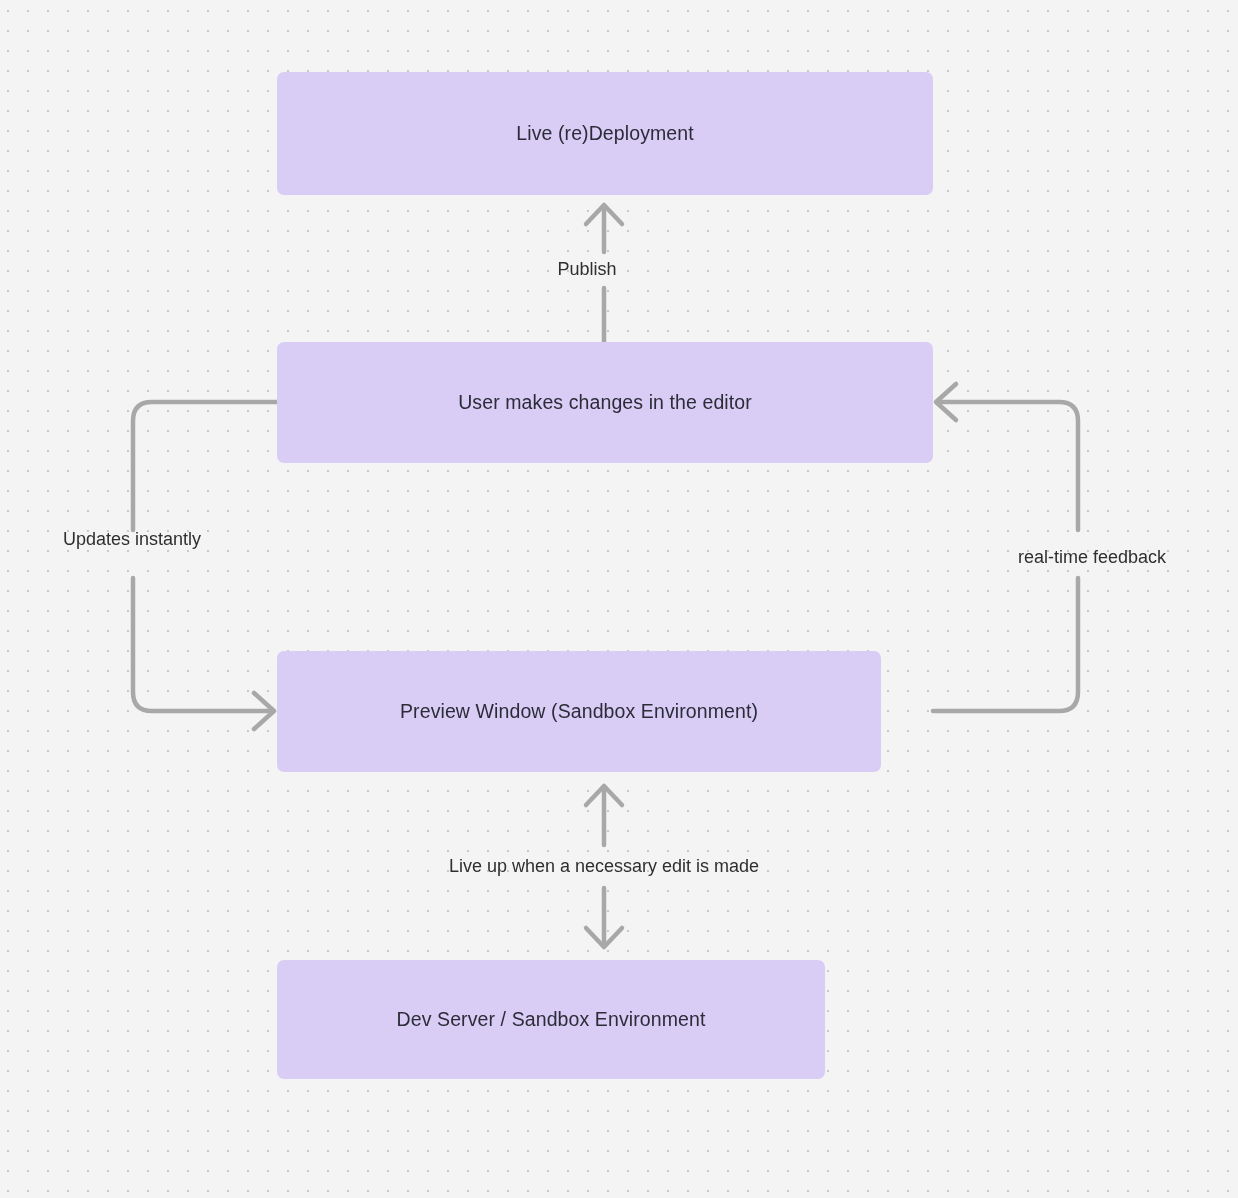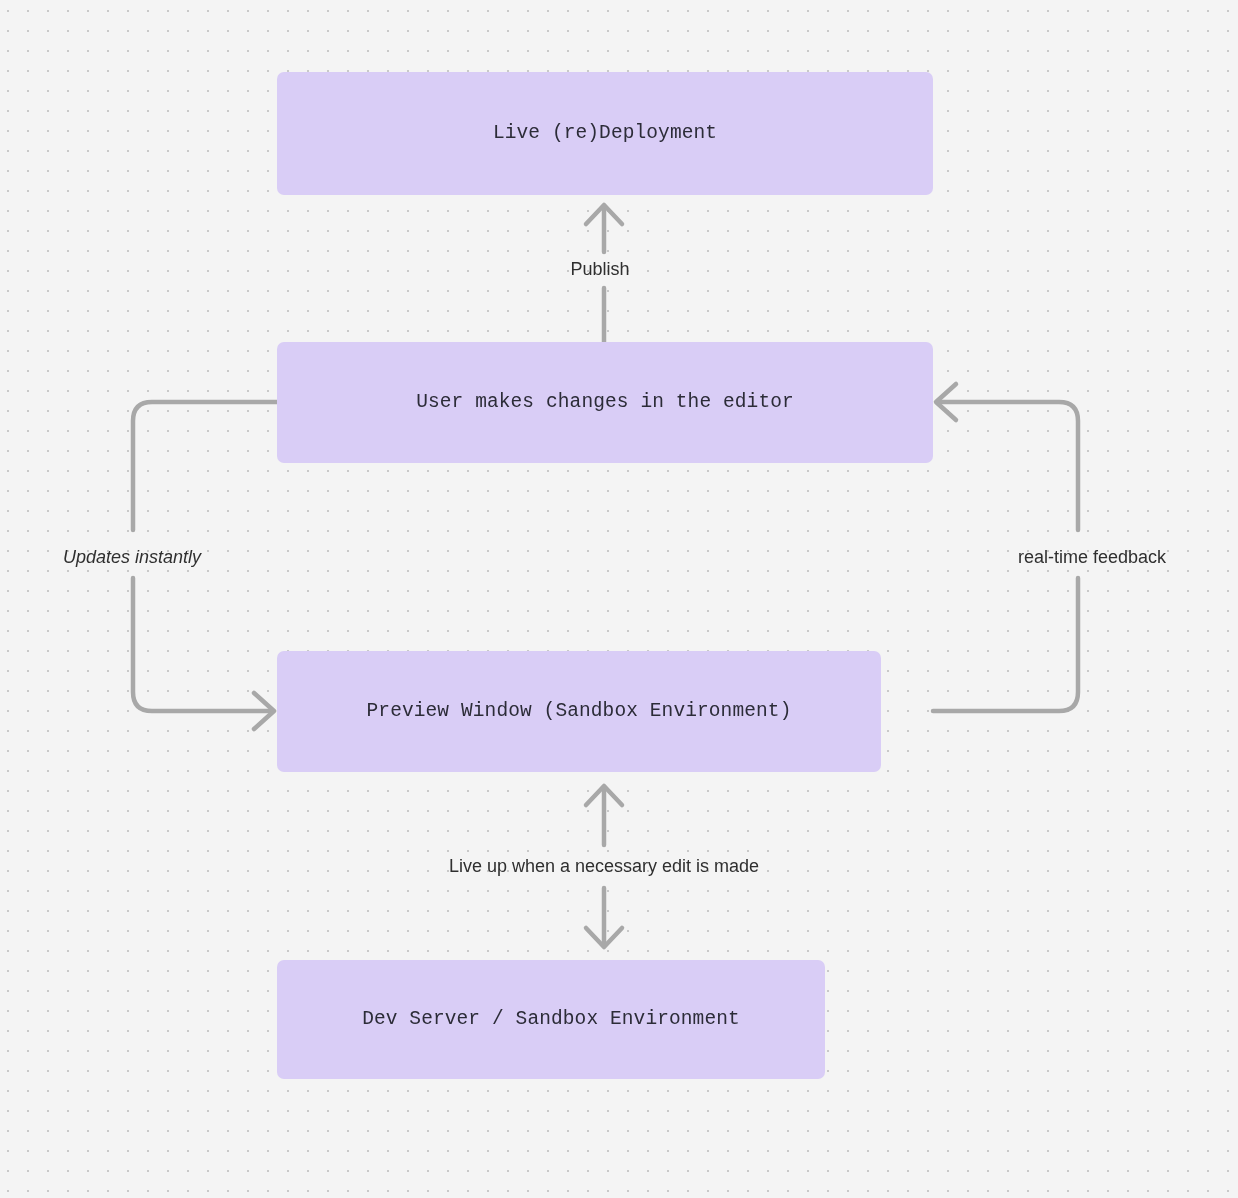--- a/index.html
+++ b/index.html
@@ -40,21 +40,20 @@
     justify-content: center;
     box-sizing: border-box;
   }
   .node-label {
     font-size: 19.5px;
     color: #2c2c38;
     letter-spacing: 0.1px;
     text-align: center;
     line-height: 1.3;
     white-space: nowrap;
-    font-family: Liberation Mono, monospace;
   }
   .edge-label {
     position: absolute;
     font-size: 18px;
     color: #2f2f2f;
     white-space: nowrap;
     line-height: 1;
     background-color: transparent;
   }
   .edge-label.centered {
@@ -103,21 +102,21 @@
   </div>
 
   <div class="node" style="left:277px; top:651px; width:604px; height:121px;">
     <span class="node-label">Preview Window (Sandbox Environment)</span>
   </div>
 
   <div class="node" style="left:277px; top:960px; width:548px; height:119px;">
     <span class="node-label">Dev Server / Sandbox Environment</span>
   </div>
 
-  <div class="edge-label centered" style="left:600px; top:269px;">Publish</div>
+  <div class="edge-label centered" style="left:587px; top:269px;">Publish</div>
 
-  <div class="edge-label centered" style="left:132px; top:557px;font-style:italic;">Updates instantly</div>
+  <div class="edge-label centered" style="left:132px; top:539px;">Updates instantly</div>
 
   <div class="edge-label centered" style="left:1078px; top:557px;margin-left:14px;">real-time feedback</div>
 
   <div class="edge-label centered" style="left:604px; top:866px;">Live up when a necessary edit is made</div>
 
 </div>
 
 </body></html>

